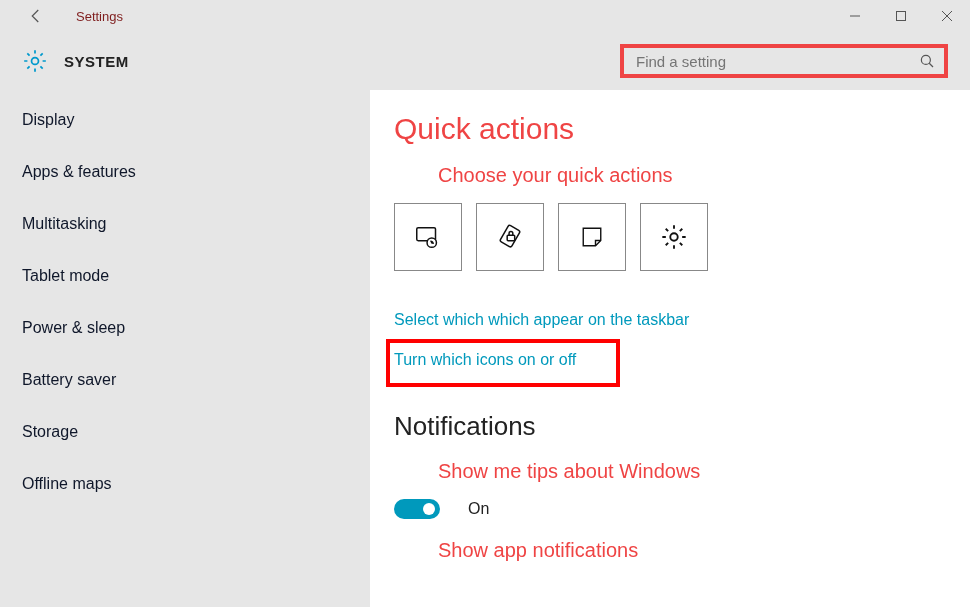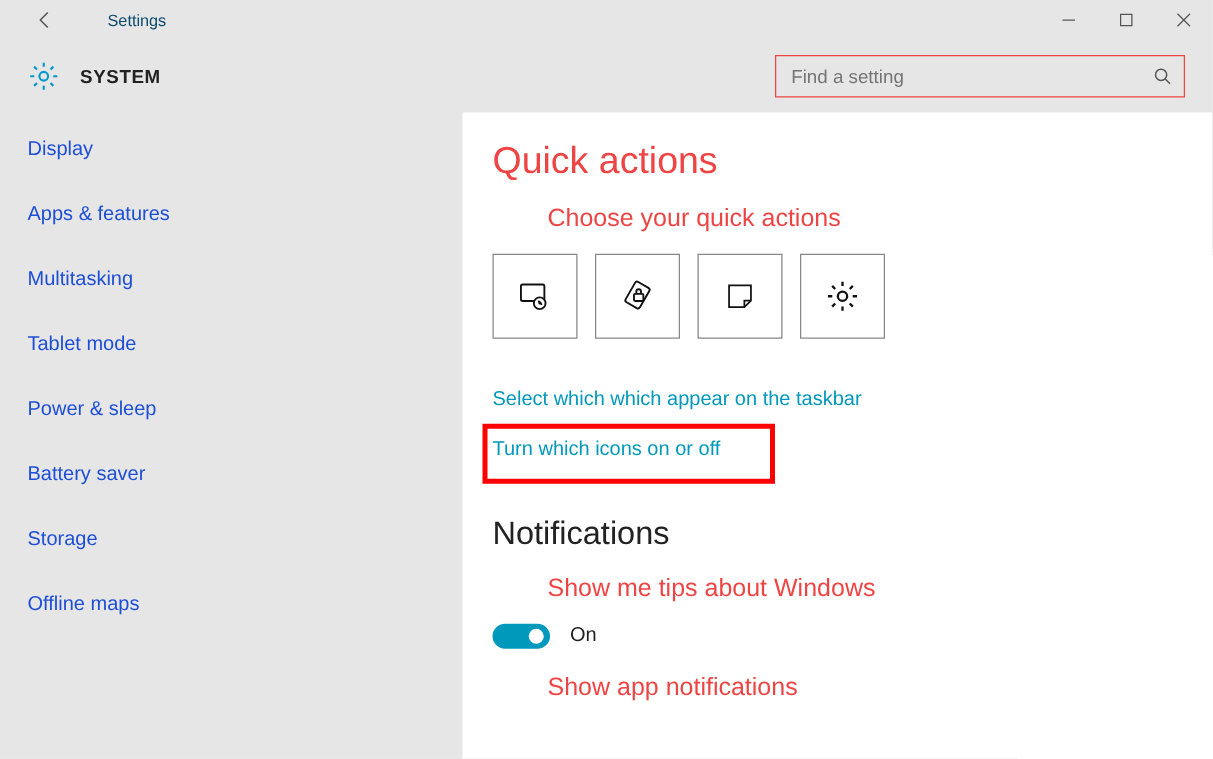--- a/index.html
+++ b/index.html
@@ -2,53 +2,53 @@
 <html><head>
 <meta charset="utf-8">
 <style>
   * { box-sizing: border-box; margin: 0; padding: 0; font-family: "Segoe UI", -apple-system, sans-serif; }
   html, body { width: 970px; height: 607px; overflow: hidden; background: #e6e6e6; }
   .window { width: 970px; height: 607px; background: #e6e6e6; position: relative; }
 
   
   .titlebar { height: 32px; display: flex; align-items: center; padding-left: 20px; background: #e6e6e6; }
   .back-btn { width: 32px; height: 32px; display:flex; align-items:center; justify-content:center; color:#555; }
-  .titlebar .title { font-size: 13px; color: #0c4a6e; margin-left: 34px; text-align: right; }
+  .titlebar .title { font-size: 13px; color: #7f1d1d; margin-left: 24px; text-align: right; }
   .win-controls { position:absolute; top:0; right:0; display:flex; }
   .win-btn { width: 46px; height: 32px; display:flex; align-items:center; justify-content:center; color:#555; }
 
   
   .header { height: 58px; display:flex; align-items:center; padding: 0 22px; background:#e6e6e6; }
   .header .gear { color:#0078d7; margin-right: 16px; }
   .header .headline { font-size: 15px; font-weight:700; letter-spacing:.5px; color:#222; }
-  .search-wrap { margin-left:auto; border:1px solid #ef4444; width: 328px; height: 34px; display:flex; align-items:center; padding: 0 8px 0 12px; background:#e6e6e6; }
+  .search-wrap { margin-left:auto; border:4px solid #ef4444; width: 328px; height: 34px; display:flex; align-items:center; padding: 0 8px 0 12px; background:#e6e6e6; }
   .search-wrap input { flex:1; border:0; background:transparent; font-size:15px; color:#444; outline:none; }
   .search-wrap .si { color:#555; }
 
   
   .body { display:flex; height: calc(607px - 32px - 58px); }
   .sidebar { width: 370px; background:#e6e6e6; padding-top: 4px; }
-  .sidebar-item { height:52px; display:flex; align-items:center; padding-left:22px; font-size:16px; color:#1d4ed8; cursor:pointer; }
+  .sidebar-item { height:52px; display:flex; align-items:center; padding-left:22px; font-size:16px; color:#0f172a; cursor:pointer; }
   .sidebar-item.active { background:#91d1e3; }
 
   .main { flex:1; background:#fff; padding: 22px 0 0 24px; overflow:hidden; }
   .h1 { font-size: 30px; font-weight:400; color:#ef4444; margin-bottom: 18px; }
   .subtle { font-size:20px; color:#ef4444; margin-bottom: 16px; margin-left: 44px; }
 
   .qa-row { display:flex; gap:14px; margin-bottom: 40px; }
   .qa-tile { width:68px; height:68px; border:1px solid #888; display:flex; align-items:center; justify-content:center; color:#222; cursor:pointer; }
 
   .link { font-size:16px; color:#0099bc; cursor:pointer; display:block; }
   .link1 { margin-bottom: 12px; }
   .link2-wrap { position:relative; display:inline-block; padding: 10px 42px 16px 0; margin-left:-6px; padding-left:6px; }
   .link2-wrap.highlight { outline: 4px solid #ff0000; outline-offset: -2px; }
 
   .h2 { font-size: 26px; font-weight:400; color:#222; margin-top: 26px; margin-bottom: 18px; }
 
-  .toggle-row { display:flex; align-items:center; gap:16px; margin-bottom: 20px; }
+  .toggle-row { display:flex; align-items:center; gap:28px; margin-bottom: 20px; }
   .toggle { width:46px; height:20px; border-radius:10px; background:#0099bc; position:relative; cursor:pointer; }
   .toggle .knob { width:12px; height:12px; border-radius:50%; background:#fff; position:absolute; top:4px; right:5px; }
   .toggle-label { font-size:16px; color:#222; }
 
   svg { display:block; }
 </style>
 </head>
 <body>
 
 <div class="window">

